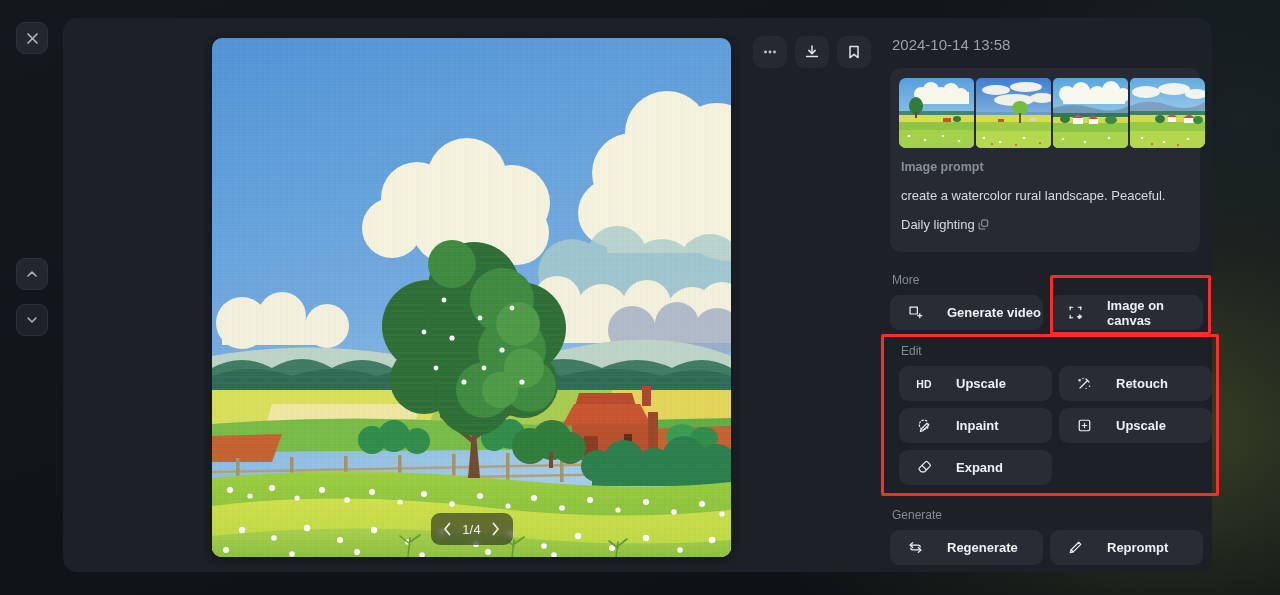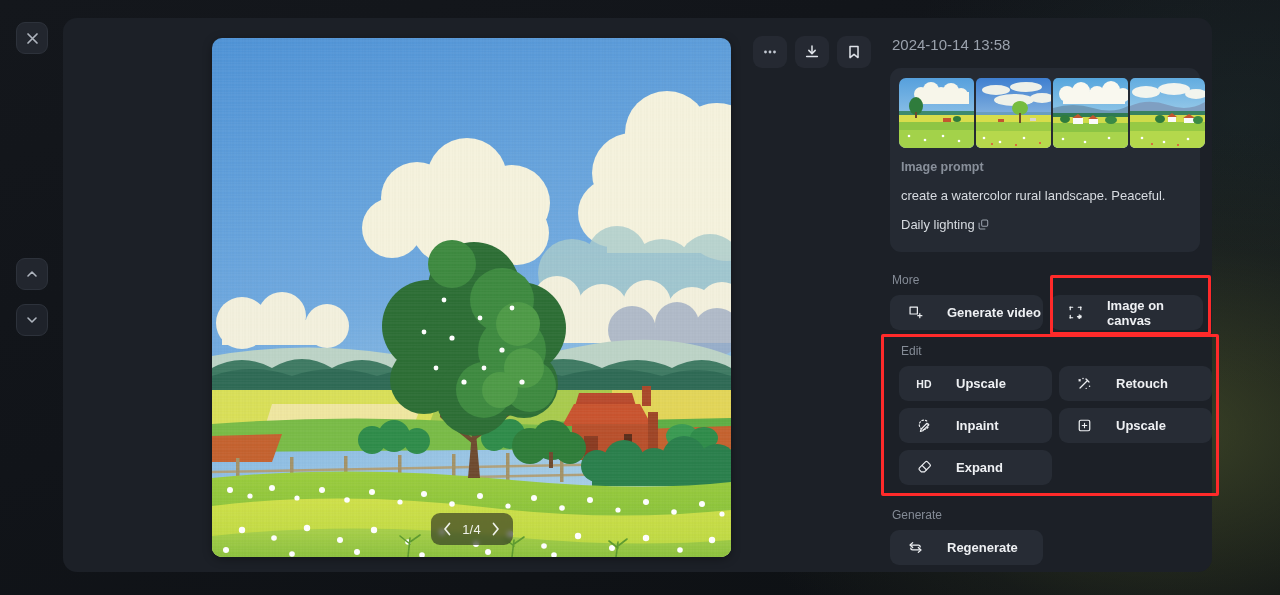--- a/index.html
+++ b/index.html
@@ -716,20 +716,29 @@
             <span class="ic">
               <svg width="15" height="15" viewBox="0 0 16 16" fill="none" stroke="#eef0f3" stroke-width="1.35" stroke-linecap="round" stroke-linejoin="round">
                 <path d="M2.6 5.4 H11 A2 2 0 0 1 13 7.4"></path>
                   <path d="M5 2.8 L2.2 5.4 L5 8"></path>
                 <path d="M13.4 10.6 H5 A2 2 0 0 1 3 8.6"></path>
                   <path d="M11 13.2 L13.8 10.6 L11 8"></path>
               </svg>
             </span>
             <span>Regenerate</span>
           </div>
+          <div class="act-btn">
+            <span class="ic">
+              <svg width="15" height="15" viewBox="0 0 16 16" fill="none" stroke="#eef0f3" stroke-width="1.3" stroke-linejoin="round" stroke-linecap="round">
+                <path d="M2.4 13.6 L3.4 10.4 L11.4 2.4 L13.6 4.6 L5.6 12.6 Z"></path>
+                <path d="M3.4 10.4 L5.6 12.6"></path>
+              </svg>
+            </span>
+            <span>Reprompt</span>
+          </div>
         </div>
       </div>
 
     </div>
   </div>
 
   <div class="hl" id="hl-canvas"></div>
   <div class="hl" id="hl-edit"></div>
 
 </div>

